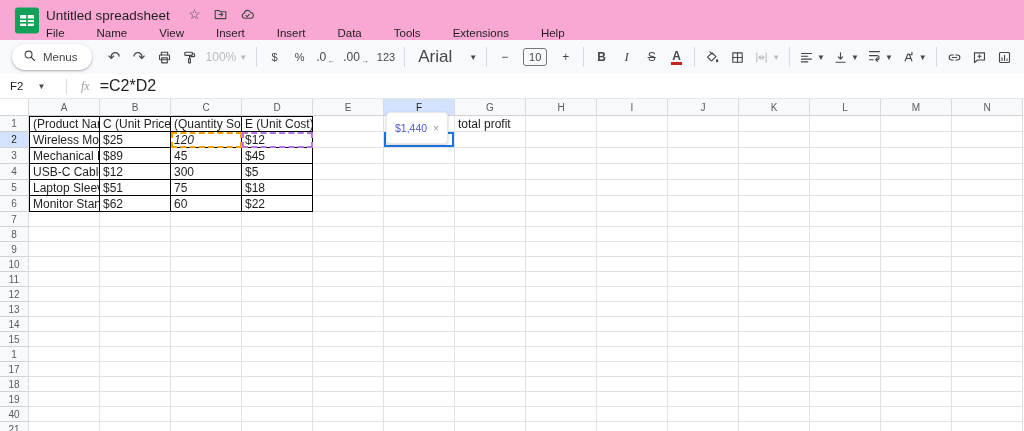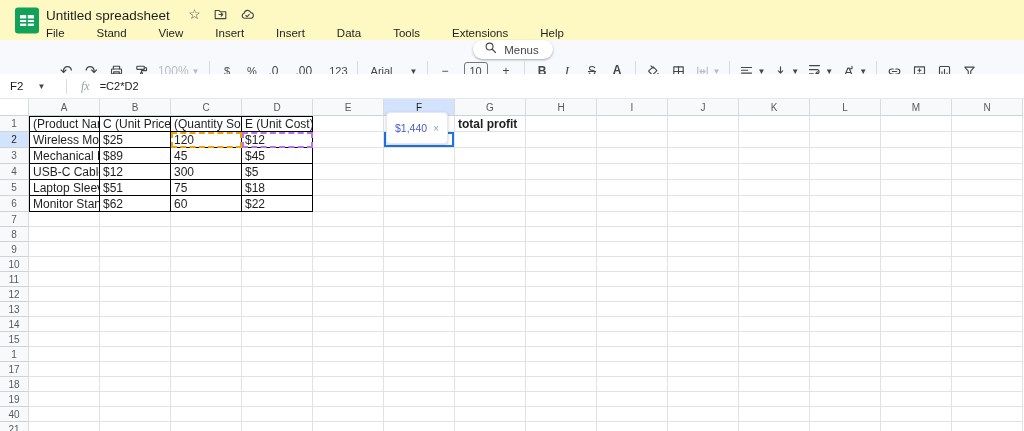--- a/index.html
+++ b/index.html
@@ -1,32 +1,32 @@
 <!DOCTYPE html>
 <html><head>
 <meta charset="utf-8">
 <style>
   * { box-sizing: border-box; margin: 0; padding: 0; }
   html,body { width:1024px; height:431px; overflow:hidden; background:#fff;
     font-family:"Liberation Sans", sans-serif; color:#1f1f1f; }
   #app { position:relative; width:1024px; height:431px; }
 
   
-  #topbar { position:absolute; top:0; left:0; width:1024px; height:40px; background:#fef9c3; }
+  #topbar { position:absolute; top:0; left:0; width:1024px; height:40px; background:#f9a8d4; }
   #logo { position:absolute; left:14px; top:7px; width:26px; height:27px; }
   #title-block { position:absolute; left:46px; top:6px; }
   #doc-title { font-size:13.5px; color:#1f1f1f; display:inline-block; }
   #title-icons { display:inline-flex; gap:12px; margin-left:14px; vertical-align:1px; color:#444746; align-items:center; }
   #title-icons .ticon { font-size:14px; line-height:14px; display:inline-flex; }
   #menubar { display:flex; gap:18px; margin-top:2px; margin-left:-7px; }
   .menu-item { font-size:11.5px; padding:1px 7px; border-radius:4px; color:#1f1f1f; cursor:default; }
 
   
   #toolbar { position:absolute; top:40px; left:0; width:1024px; height:34px;
-    background:#f7f9fc; display:flex; align-items:center; padding-left:12px;flex-direction:column; }
+    background:#f7f9fc; display:flex; align-items:center; padding-left:12px; }
   #menus-pill { display:flex; align-items:center; gap:6px; background:#fff; border-radius:13px;
     height:26px; padding:0 14px 0 10px; box-shadow:0 1px 2px rgba(60,64,67,.3), 0 1px 3px rgba(60,64,67,.15);
     margin-right:10px; }
   #menus-pill .label { font-size:11.5px; color:#444746; }
   .tb-btn { min-width:23px; height:24px; display:inline-flex; align-items:center; justify-content:center;
     border-radius:4px; margin:0 1px; color:#444746; font-size:12px; padding:0 3px; }
   .tb-btn .caret { font-size:8px; margin-left:3px; color:#444746; }
   .tb-btn.disabled, .tb-btn.disabled .caret { color:#b9bcbe; }
   .tb-div { width:1px; height:20px; background:#d7dade; margin:0 5px; }
   .lbl-bold { font-weight:700; }
@@ -38,38 +38,38 @@
   .size-box { border:1px solid #747775; border-radius:3px; width:24px; height:18px;
     display:inline-flex; align-items:center; justify-content:center; font-size:11px; margin:0 2px; }
 
   
   #formulabar { position:absolute; top:74px; left:0; width:1024px; height:25px; background:#fff;
     display:flex; align-items:center; border-bottom:1px solid #e6e7ea; }
   #namebox { width:62px; padding-left:10px; font-size:11.5px; color:#202124; display:flex; align-items:center; }
   #namebox .caret { font-size:8px; margin-left:14px; color:#444746; }
   #fb-div { width:1px; height:15px; background:#dadce0; margin:0 8px 0 4px; }
   #fx { font-style:italic; font-family:"Liberation Serif", serif; color:#9aa0a6; font-size:12px; margin:0 10px 0 6px; }
-  #formula-input { font-size:11px; color:#202124;text-align:center; }
+  #formula-input { font-size:16px; color:#202124;text-align:center; }
 
   
   #gridwrap { position:absolute; top:99px; left:0; width:1023px; height:332px; overflow:hidden; background:#fff; }
   #grid { display:grid; grid-template-columns:29px repeat(14,71px);
     grid-template-rows:17px repeat(6,16px) repeat(15,15px); }
   .chdr, .rhdr, .corner { background:#f8f9fa; color:#575b5f; font-size:10px;
     display:flex; align-items:center; justify-content:center;
     border-right:1px solid #d9dcdf; border-bottom:1px solid #cfd3d7; }
   .corner { background:#fff; }
   .selhdr { background:#d3e3fd; color:#1b1b1b; }
   .cell { border-right:1px solid #e1e3e1; border-bottom:1px solid #e1e3e1; font-size:12px;
     padding:0 3px; display:flex; align-items:center; white-space:nowrap; overflow:hidden; color:#1f1f1f; background:#fff; }
-  .b { font-weight:700; }
+  .b { font-weight:400; }
   .tb { border-right-color:#000; border-bottom-color:#000; }
   .tb-l { border-left:1px solid #000; }
   .tb-t { border-top:1px solid #000; }
-  .ref-c2 { outline:2px dashed #f3a100; outline-offset:-2px; }
+  .ref-c2 { outline:2px dashed #f3a100; outline-offset:-2px;font-style:italic; }
   .ref-d2 { outline:2px dashed #b873e8; outline-offset:-2px; }
   .active-cell { box-shadow:inset 0 0 0 2px #1a73e8; font-size:11.5px; }
   .active-cell span { white-space:pre; }
   #ref-tooltip { position:absolute; left:386px; top:13px; height:32px; padding:8px 8px;
     background:#fff; border:1px solid #e6e8eb; border-radius:4px;
     box-shadow:0 1px 3px rgba(60,64,67,.28); display:flex; align-items:center; gap:6px;
     font-size:10.5px; color:#4a59c8; z-index:5; }
   #ref-tooltip .x { color:#9aa0a6; font-size:10px; }
 </style>
 </head>
@@ -99,21 +99,21 @@
           </span>
           <span class="ticon">
             <svg width="15" height="15" viewBox="0 0 24 24" fill="none" stroke="#444746" stroke-width="1.8" stroke-linecap="round" stroke-linejoin="round">
               <path d="M7.5 18a4 4 0 01-.8-7.9A5.5 5.5 0 0117.3 9a4.5 4.5 0 01-.8 9z"></path>
               <path d="M9.5 13.6l2 2 3.3-3.8"></path>
             </svg>
           </span>
         </span>
       <div id="menubar">
           <span class="menu-item">File</span>
-          <span class="menu-item">Stand</span>
+          <span class="menu-item">Name</span>
           <span class="menu-item">View</span>
           <span class="menu-item">Insert</span>
           <span class="menu-item">Insert</span>
           <span class="menu-item">Data</span>
           <span class="menu-item">Tools</span>
           <span class="menu-item">Extensions</span>
           <span class="menu-item">Help</span>
         </div>
     </div>
   </div>
@@ -172,21 +172,21 @@
         </span>
         <span class="tb-btn">
           <span>.00</span>
           <span class="arrow-sub">→</span>
         </span>
         <span class="tb-btn">
           <span class="lbl-small">123</span>
         </span>
         <span class="tb-div"></span>
         <span class="tb-btn">
-          <span style="font-size: 11px; padding: 0px 14px 0px 4px;">Arial</span>
+          <span style="font-size: 17px; padding: 0px 14px 0px 4px;">Arial</span>
           <span class="caret">▼</span>
         </span>
         <span class="tb-div"></span>
         <span class="tb-btn">
           <span>−</span>
         </span>
         <span class="tb-btn">
           <span class="size-box">10</span>
         </span>
         <span class="tb-btn">

